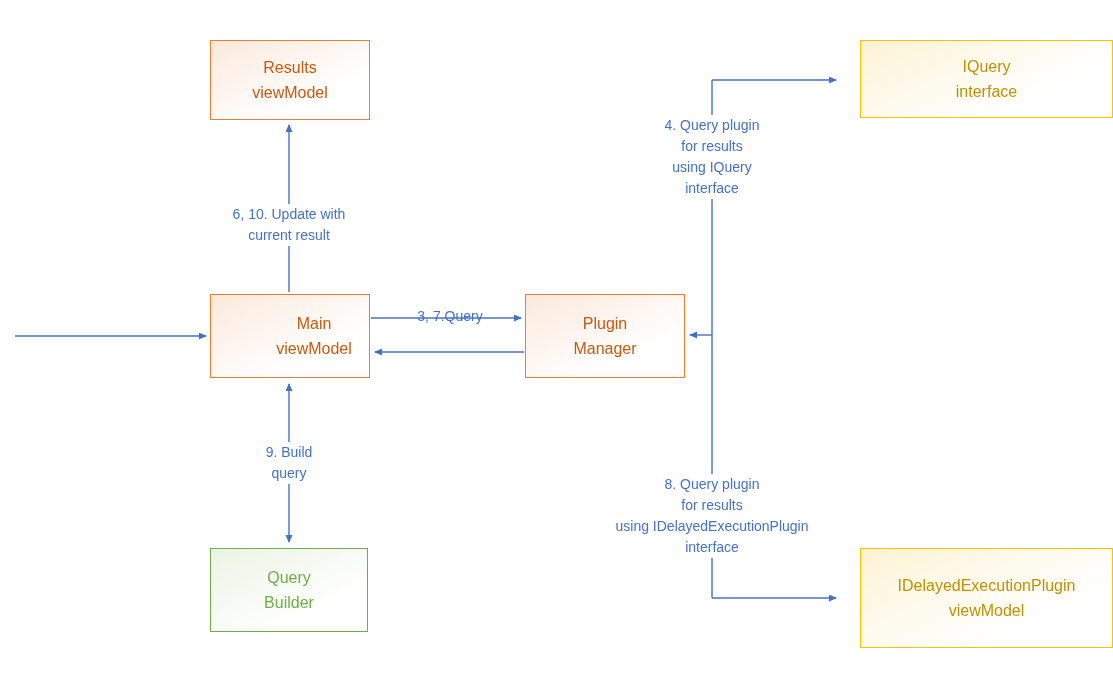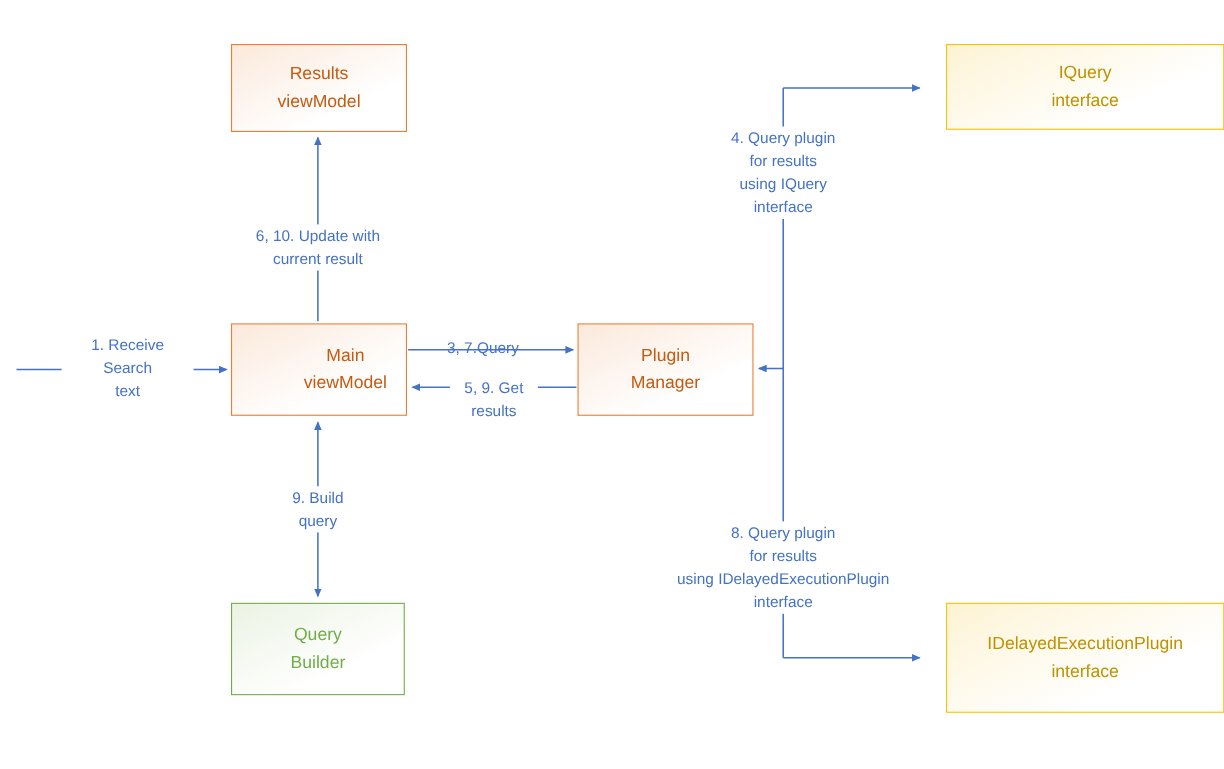--- a/index.html
+++ b/index.html
@@ -31,21 +31,21 @@
 
   .elabel {
     position:absolute;
     font-size:14px; line-height:21px;
     color:#4472C4; text-align:center;
     white-space:pre-line;
     background:#ffffff;
   }
   #l-receive { left:56px;  top:303px; width:120px; }
   #l-update  { left:214px; top:188px; width:150px;margin-top:16px; }
-  #l-query37 { left:394px; top:306px; width:90px;  background:transparent; }
+  #l-query37 { left:405px; top:306px; width:90px;  background:transparent; }
   #l-get59   { left:409px; top:342px; width:80px;  }
   #l-build   { left:254px; top:442px; width:70px;  }
   #l-q4      { left:647px; top:115px; width:130px; }
   #l-q8      { left:592px; top:474px; width:240px;text-align:center; }
 </style>
 </head>
 <body>
 
 <div class="canvas">
 
@@ -68,31 +68,26 @@
 
     <line x1="712" y1="80" x2="712" y2="598"></line>
 
     <line x1="712" y1="80" x2="836" y2="80" marker-end="url(#arw)"></line>
 
     <line x1="712" y1="335" x2="690" y2="335" marker-end="url(#arw)"></line>
 
     <line x1="712" y1="598" x2="836" y2="598" marker-end="url(#arw)"></line>
   </svg>
 
-  <div class="elabel" id="l-receive">1. Receive
-Search
-text</div>
 
   <div class="elabel" id="l-update">6, 10. Update with
 current result</div>
 
   <div class="elabel" id="l-query37">3, 7.Query</div>
 
-  <div class="elabel" id="l-get59">5, 9. Get
-results</div>
 
   <div class="elabel" id="l-build">9. Build
 query</div>
 
   <div class="elabel" id="l-q4">4. Query plugin
 for results
 using IQuery
 interface</div>
 
   <div class="elabel" id="l-q8">8. Query plugin
@@ -120,16 +115,16 @@
 Manager</span>
   </div>
 
   <div class="node green" id="n-builder">
     <span>Query
 Builder</span>
   </div>
 
   <div class="node gold" id="n-idelayed">
     <span>IDelayedExecutionPlugin
-interface</span>
+viewModel</span>
   </div>
 
 </div>
 
 </body></html>

